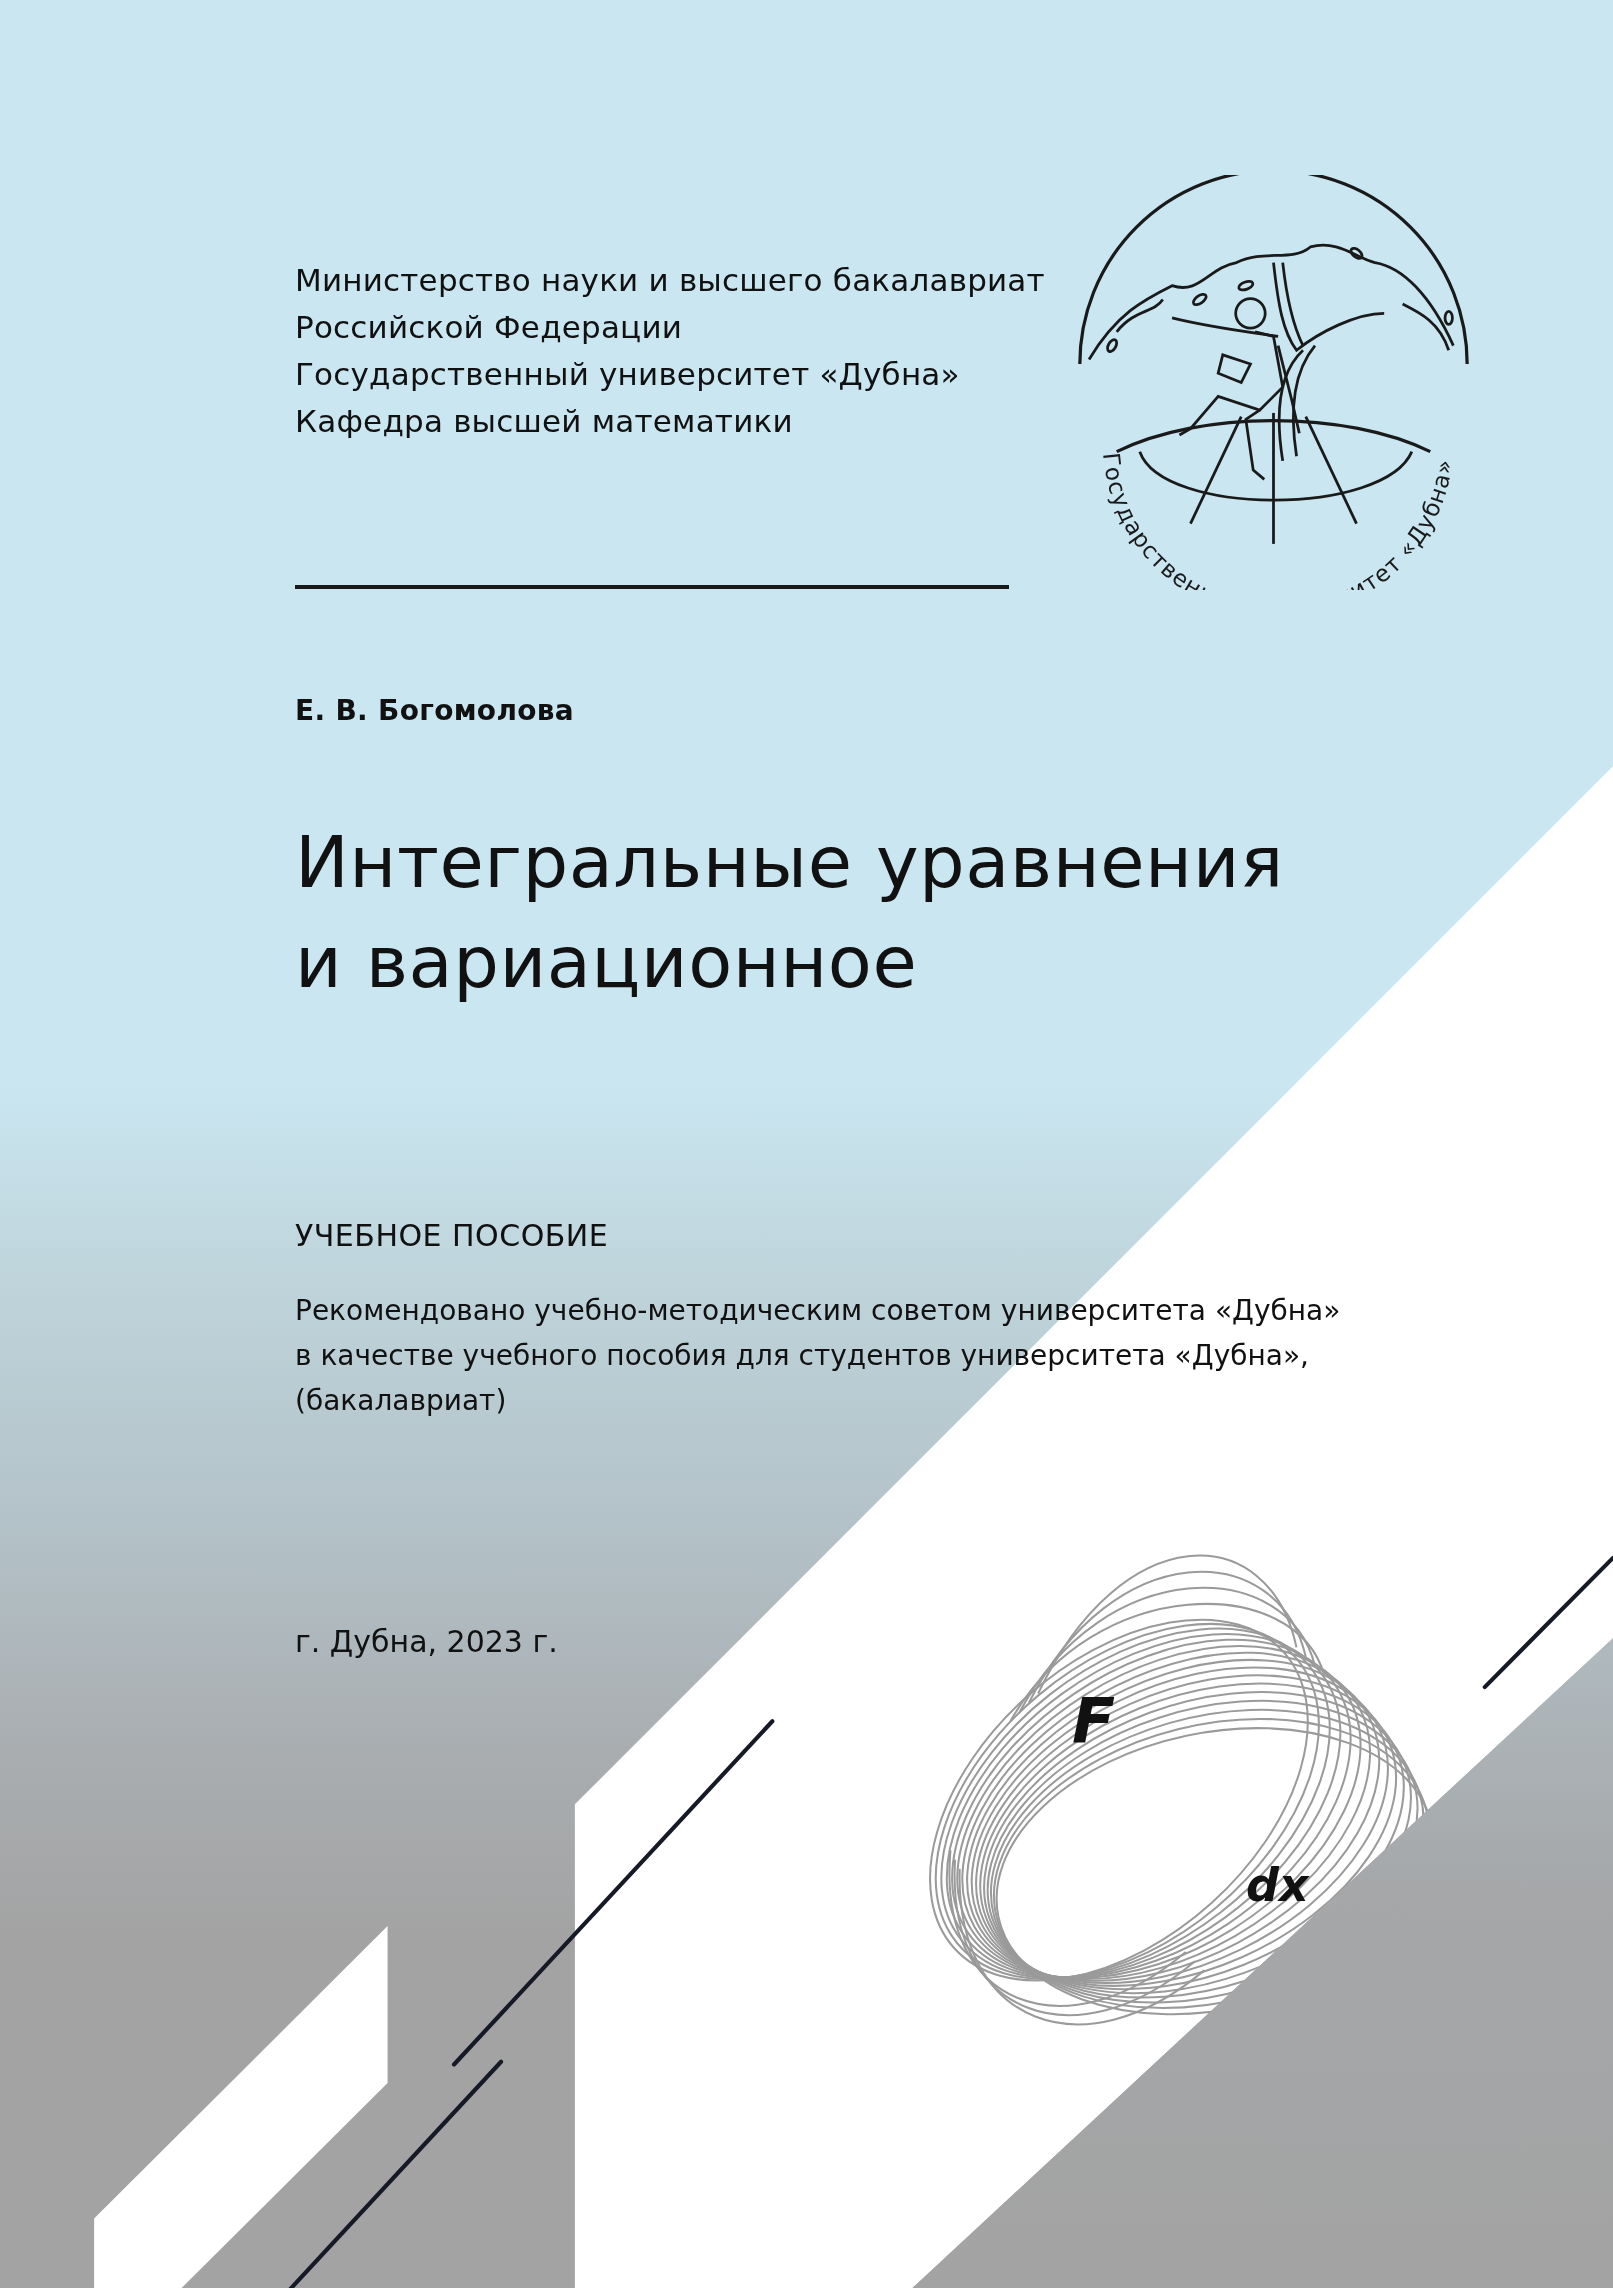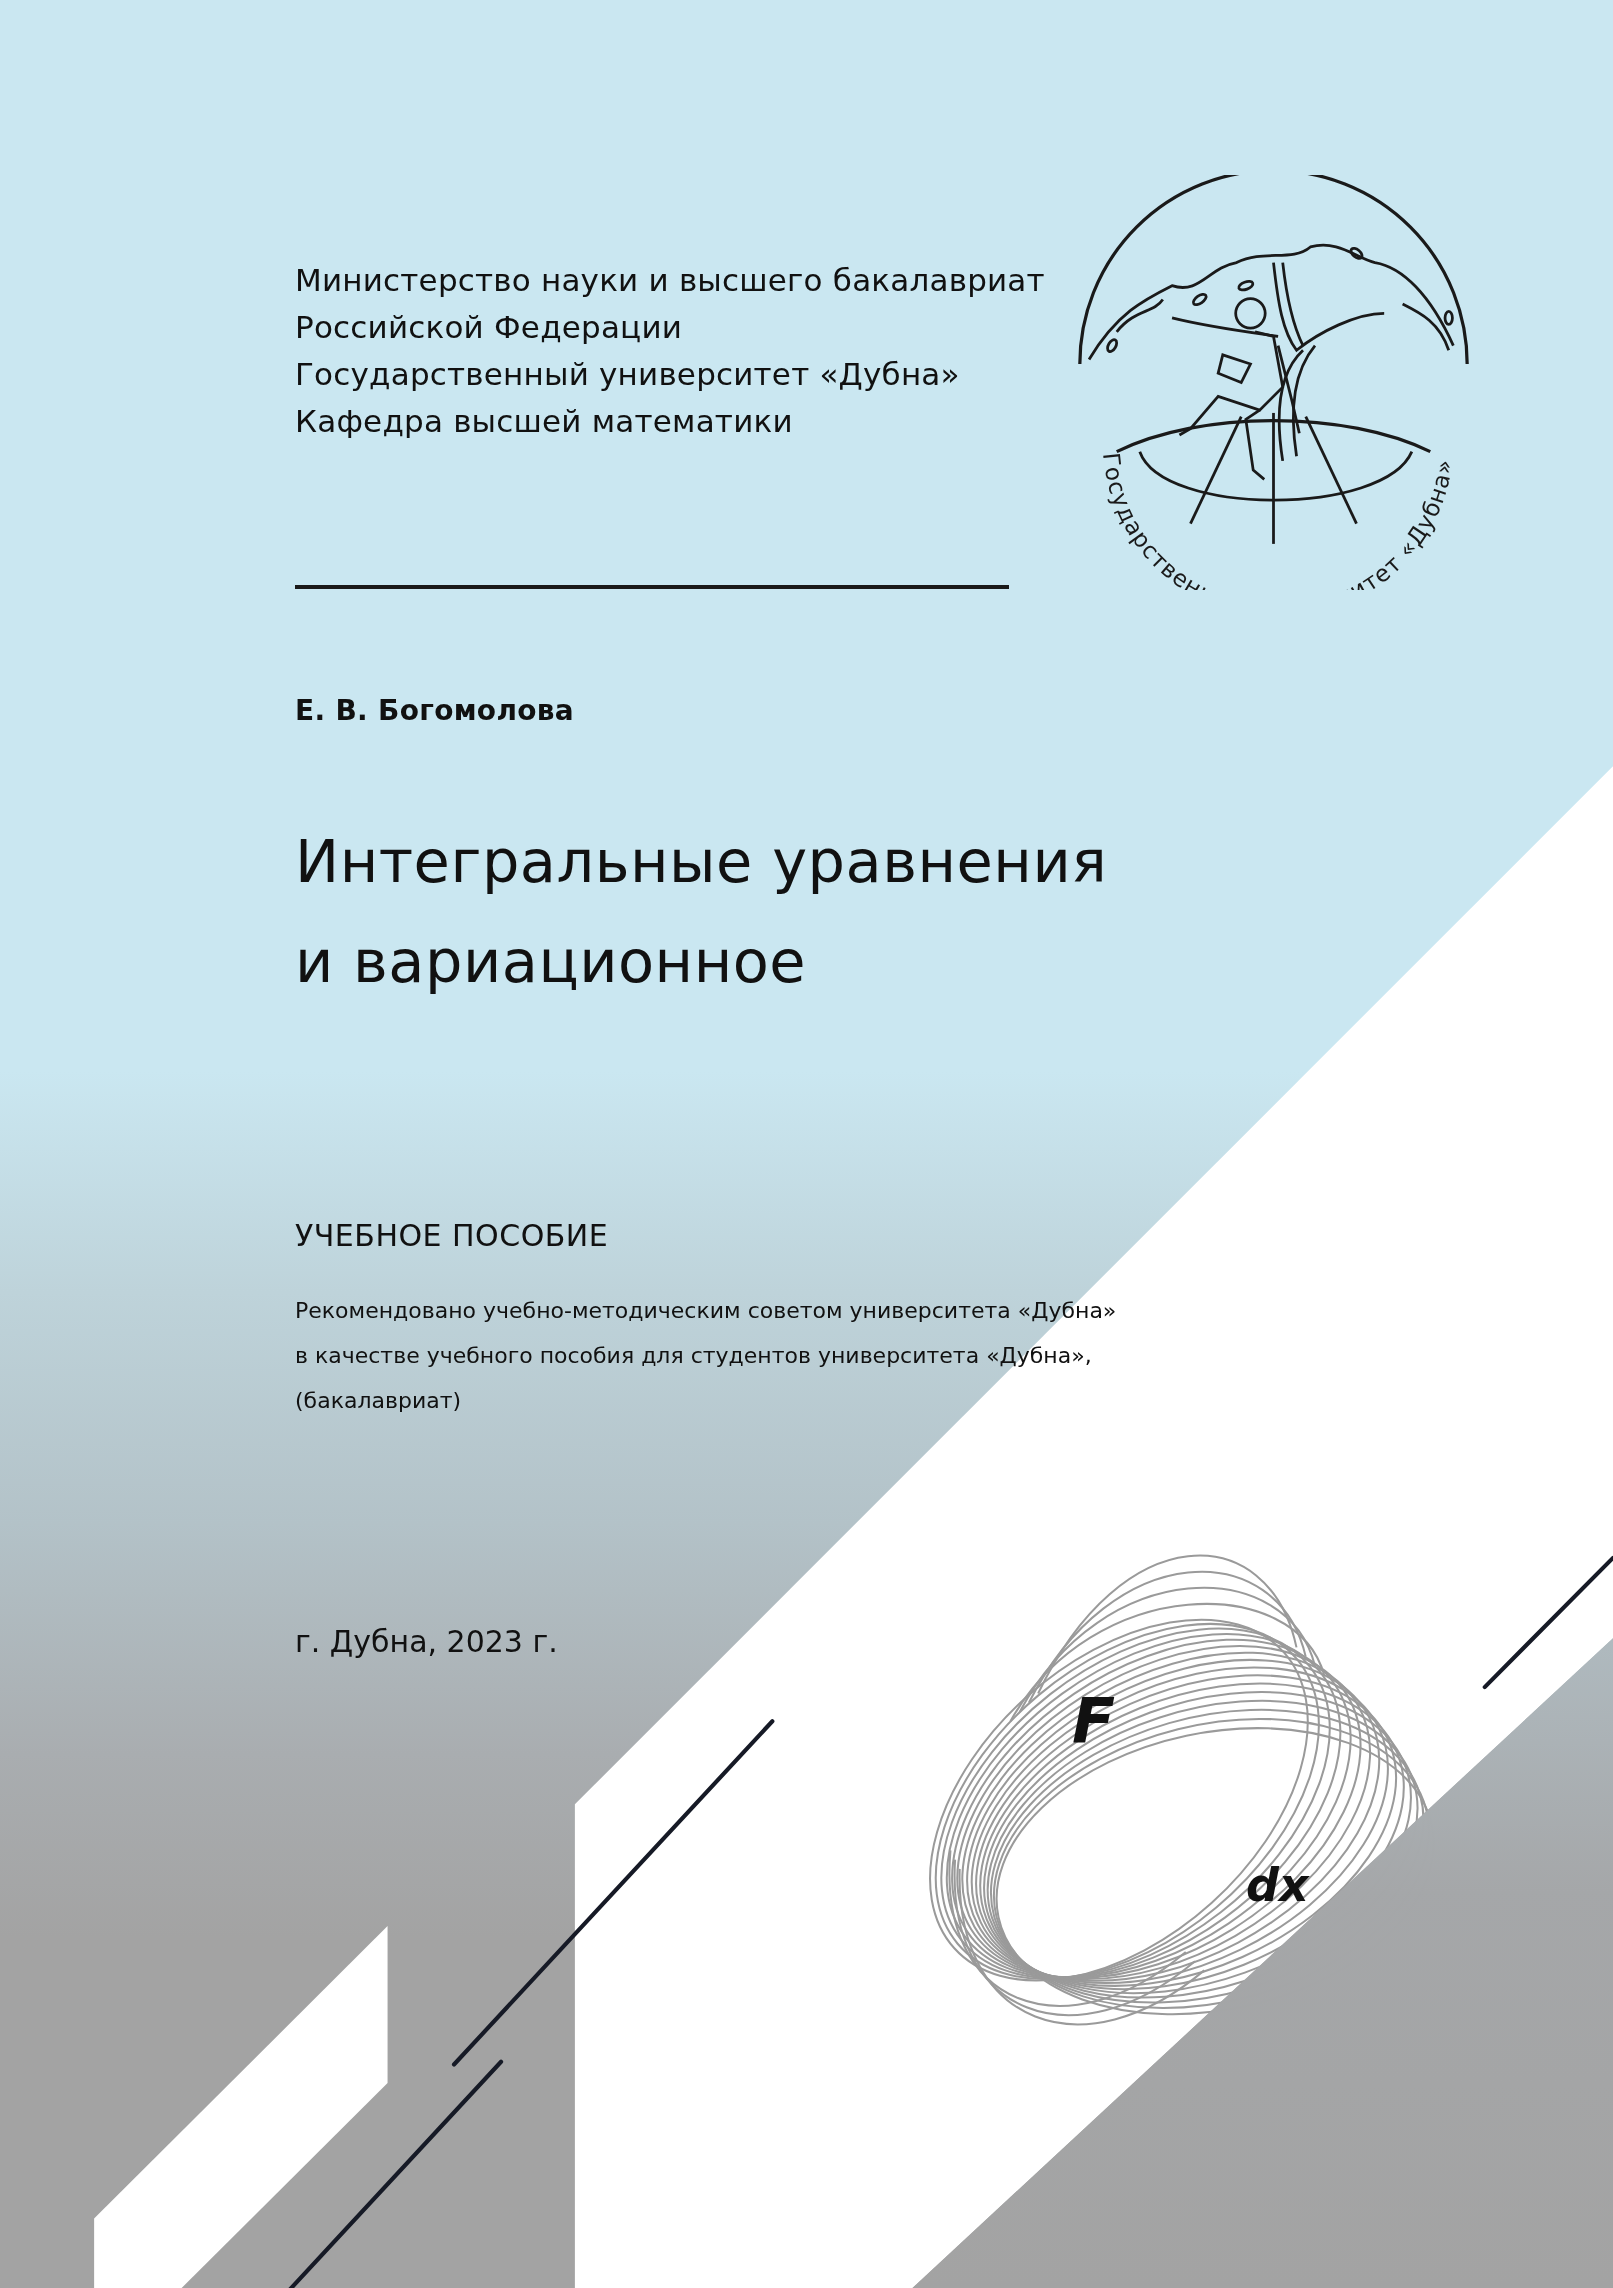--- a/index.html
+++ b/index.html
@@ -6,24 +6,24 @@
   body { width: 1613px; height: 2289px; position: relative; overflow: hidden;
          font-family: "DejaVu Sans", sans-serif; color: #111; }
   .bg { position: absolute; left: 0; top: 0; width: 1613px; height: 2289px;
         background: linear-gradient(to bottom, #cae7f1 0px, #cae7f1 1071px, #bed3da 1292px, #b3c2c8 1523px, #a9adb0 1754px, #a3a3a3 1938px, #a3a3a3 2289px); }
   .shapes { position: absolute; left: 0; top: 0; }
   .txt { position: absolute; left: 295px; margin: 0; }
   .ministry { top: 257px; font-size: 31px; line-height: 47px; letter-spacing: 0.2px; }
   .ministry div { white-space: nowrap; }
   .rule { position: absolute; left: 295px; top: 585px; width: 714px; height: 3.7px; background: #1a1a1a; }
   .author { top: 694px; font-size: 28px; font-weight: bold; letter-spacing: 0.3px; }
-  .title { top: 812px; font-size: 59px; line-height: 100px; font-weight: normal; letter-spacing: 0.5px; }
+  .title { top: 812px; font-size: 72px; line-height: 100px; font-weight: normal; letter-spacing: 0.5px; }
   .title div { white-space: nowrap; }
   .kind { top: 1218px; font-size: 30px; letter-spacing: 0.5px; }
-  .rec { top: 1288px; font-size: 22px; line-height: 45px; }
+  .rec { top: 1288px; font-size: 28px; line-height: 45px; }
   .rec div { white-space: nowrap; }
   .city { top: 1584px; font-size: 30px; margin-top: 40px; }
   .logo { position: absolute; left: 1061px; top: 175px; width: 425px; height: 415px; }
   .glyph-f { position: absolute; left: 1072px; top: 1684px; font-size: 63px; font-weight: bold; font-style: italic; }
   .glyph-dx { position: absolute; left: 1246px; top: 1858px; font-size: 46px; font-weight: bold; font-style: italic; }
 </style>
 </head>
 <body>
 
 <div class="bg"></div>

